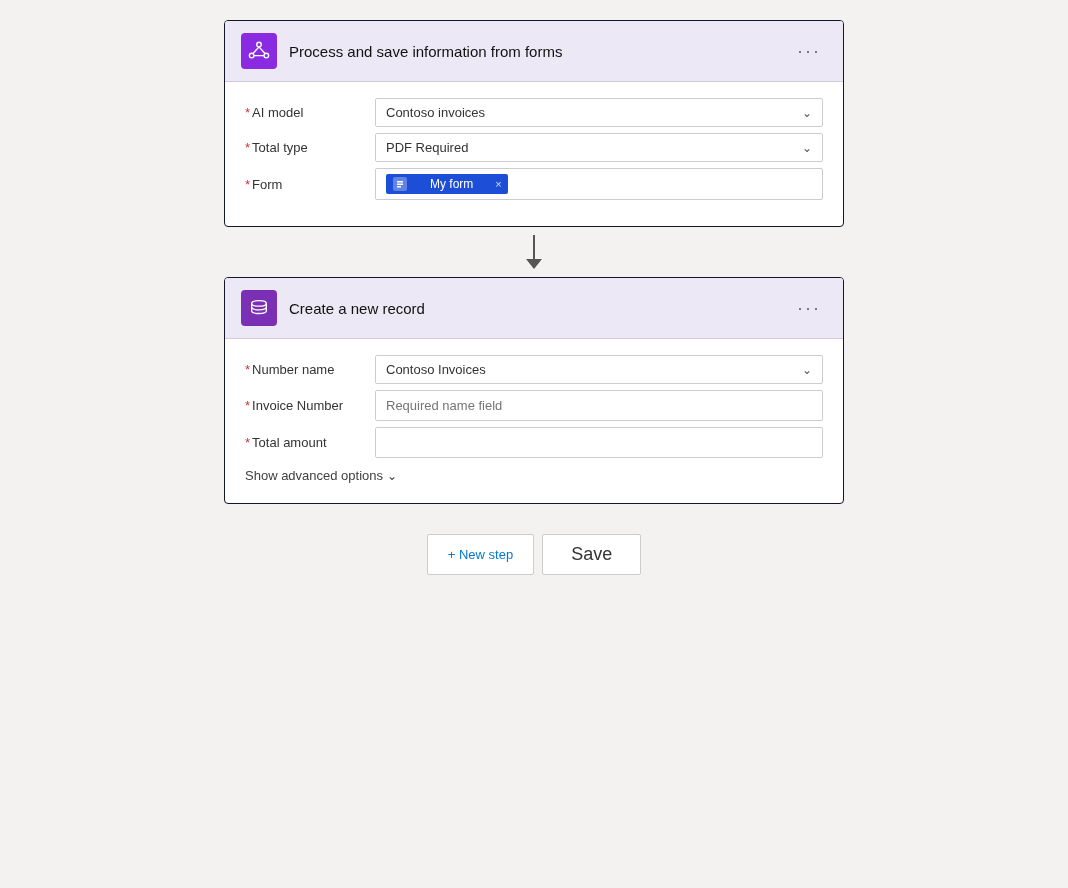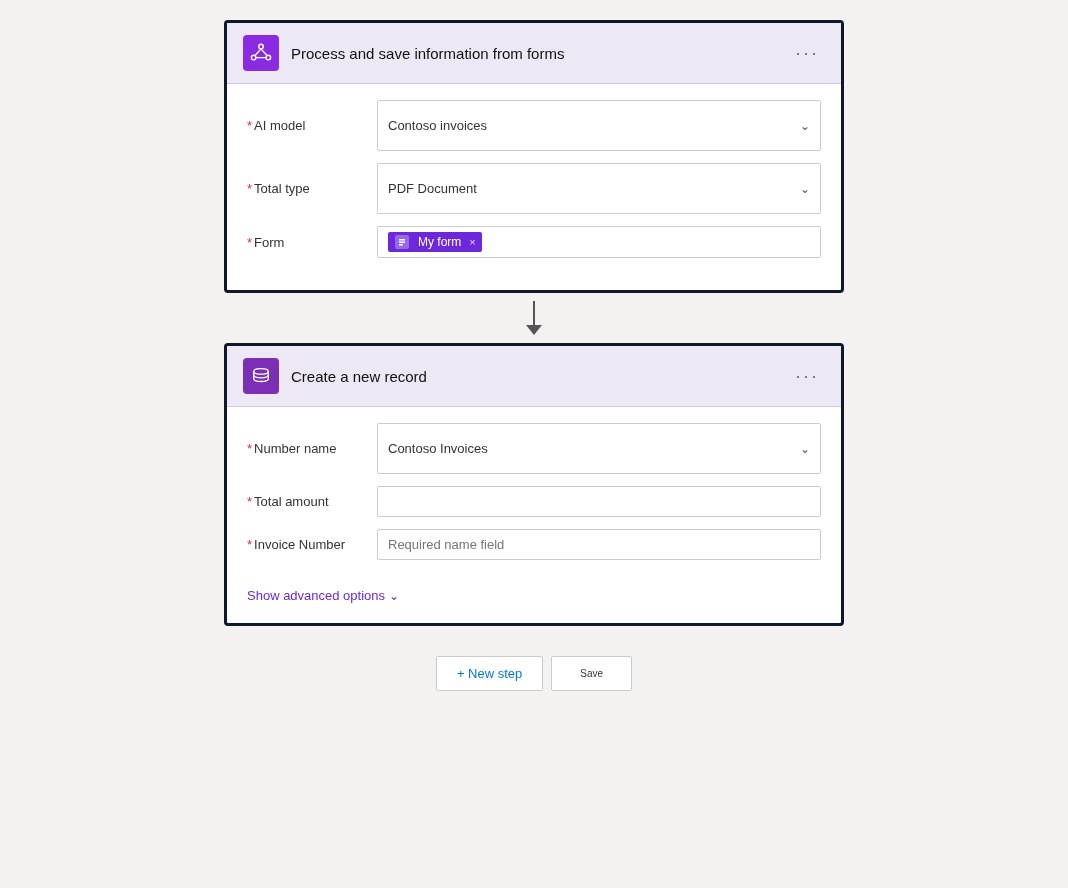--- a/index.html
+++ b/index.html
@@ -19,21 +19,21 @@
       width: 620px;
       display: flex;
       flex-direction: column;
       align-items: center;
     }
 
     
     .step-card {
       width: 100%;
       background: #fff;
-      border: 3px solid #0f172a;
+      border: 1px solid #0f172a;
       border-radius: 4px;
       overflow: hidden;
     }
 
     .step-header {
       display: flex;
       align-items: center;
       padding: 12px 16px;
       background: #ede8f5;
       border-bottom: 1px solid #d0c9e0;
@@ -75,21 +75,21 @@
       border-radius: 3px;
     }
 
     .step-body {
       padding: 16px 20px 20px;
     }
 
     .field-row {
       display: flex;
       align-items: center;
-      margin-bottom: 12px;
+      margin-bottom: 6px;
     }
 
     .field-label {
       width: 130px;
       flex-shrink: 0;
       font-size: 13px;
       color: #333;
     }
 
     .required-star {
@@ -101,21 +101,21 @@
       flex: 1;
     }
 
     .select-control {
       width: 100%;
       display: flex;
       align-items: center;
       justify-content: space-between;
       border: 1px solid #ccc;
       border-radius: 2px;
-      padding: 17px 10px;
+      padding: 6px 10px;
       background: #fff;
       cursor: pointer;
       font-size: 13px;
       color: #333;
     }
 
     .chevron-icon {
       color: #555;
       font-size: 12px;
     }
@@ -138,26 +138,26 @@
       border-radius: 2px;
       padding: 5px 10px;
       display: flex;
       align-items: center;
       background: #fff;
     }
 
     .tag {
       display: inline-flex;
       align-items: center;
-      background: #6d28d9;
+      background: #1d4ed8;
       color: #fff;
       border-radius: 2px;
       padding: 2px 6px;
       font-size: 12px;
-      gap: 8px;
+      gap: 22px;
     }
 
     .tag-icon {
       width: 16px;
       height: 16px;
       display: flex;
       align-items: center;
       justify-content: center;
     }
 
@@ -165,24 +165,24 @@
       cursor: pointer;
       font-size: 11px;
       color: #fff;
       opacity: 0.8;
     }
 
     .show-advanced {
       display: inline-flex;
       align-items: center;
       gap: 4px;
-      color: #6d28d9;
-      font-size: 13px;
-      cursor: pointer;
-      margin-top: 16px;
+      color: #404040;
+      font-size: 13px;
+      cursor: pointer;
+      margin-top: 4px;
     }
 
     
     .connector {
       display: flex;
       flex-direction: column;
       align-items: center;
       padding: 8px 0;
     }
 
@@ -216,21 +216,21 @@
       cursor: pointer;
       border-radius: 2px;
       font-family: 'Segoe UI', sans-serif;
     }
 
     .btn-save {
       padding: 9px 28px;
       border: 1px solid #ccc;
       background: #fff;
       color: #333;
-      font-size: 10px;
+      font-size: 18px;
       cursor: pointer;
       border-radius: 2px;
       font-family: 'Segoe UI', sans-serif;
     }
 
     
     .icon-svg {
       width: 22px;
       height: 22px;
     }
@@ -269,21 +269,21 @@
           </div>
         </div>
       </div>
 
       <div class="field-row">
         <div class="field-label">
           <span class="required-star">*</span><span>Total type</span>
         </div>
         <div class="field-control">
           <div class="select-control">
-            <span>PDF Document</span>
+            <span>PDF Required</span>
             <span class="chevron-icon">⌄</span>
           </div>
         </div>
       </div>
 
       <div class="field-row">
         <div class="field-label">
           <span class="required-star">*</span><span>Form</span>
         </div>
         <div class="field-control">
@@ -334,34 +334,34 @@
           <div class="select-control">
             <span>Contoso Invoices</span>
             <span class="chevron-icon">⌄</span>
           </div>
         </div>
       </div>
 
       
       <div class="field-row">
         <div class="field-label">
+          <span class="required-star">*</span><span>Invoice Number</span>
+        </div>
+        <div class="field-control">
+          <input type="text" class="text-input" style="color: rgb(153, 153, 153);" placeholder="Required name field">
+        </div>
+      </div>
+
+      
+      <div class="field-row">
+        <div class="field-label">
           <span class="required-star">*</span><span>Total amount</span>
         </div>
         <div class="field-control">
           <input type="text" class="text-input empty" style="color: rgb(51, 51, 51);">
-        </div>
-      </div>
-
-      
-      <div class="field-row">
-        <div class="field-label">
-          <span class="required-star">*</span><span>Invoice Number</span>
-        </div>
-        <div class="field-control">
-          <input type="text" class="text-input" style="color: rgb(153, 153, 153);" placeholder="Required name field">
         </div>
       </div>
 
       
       <div class="show-advanced">
         <span>Show advanced options</span>
         <span style="font-size:12px;">⌄</span>
       </div>
 
     </div>

